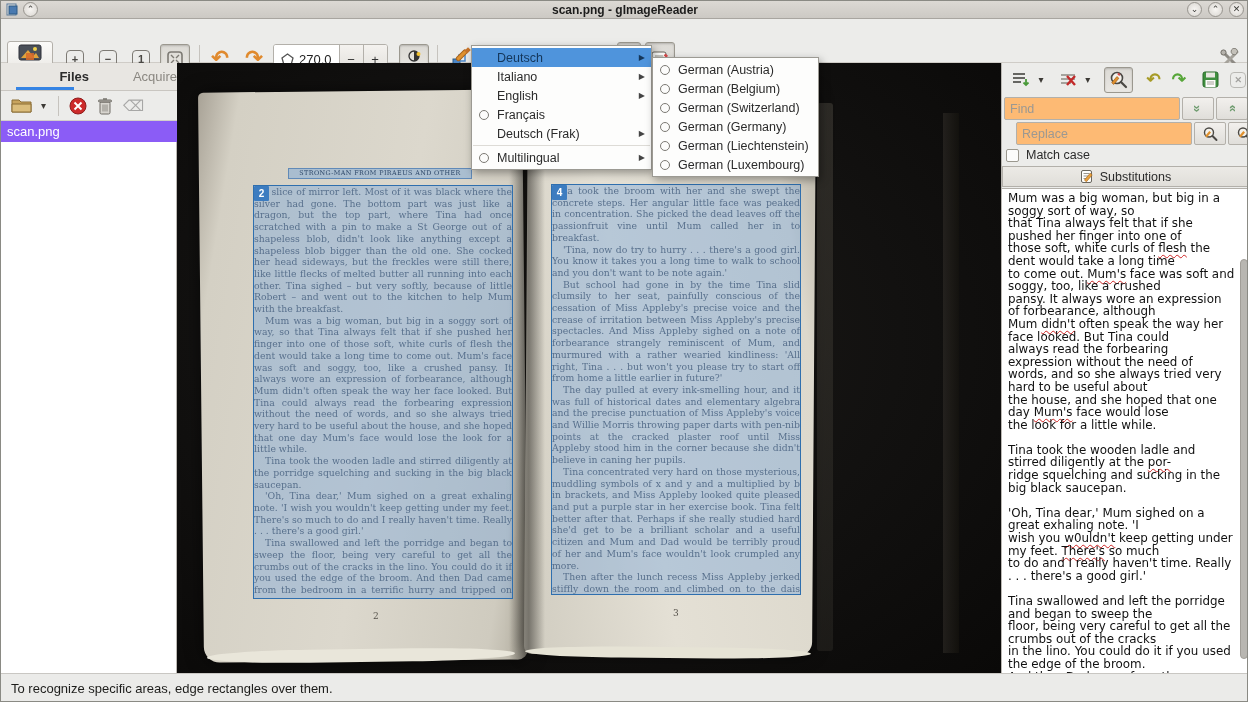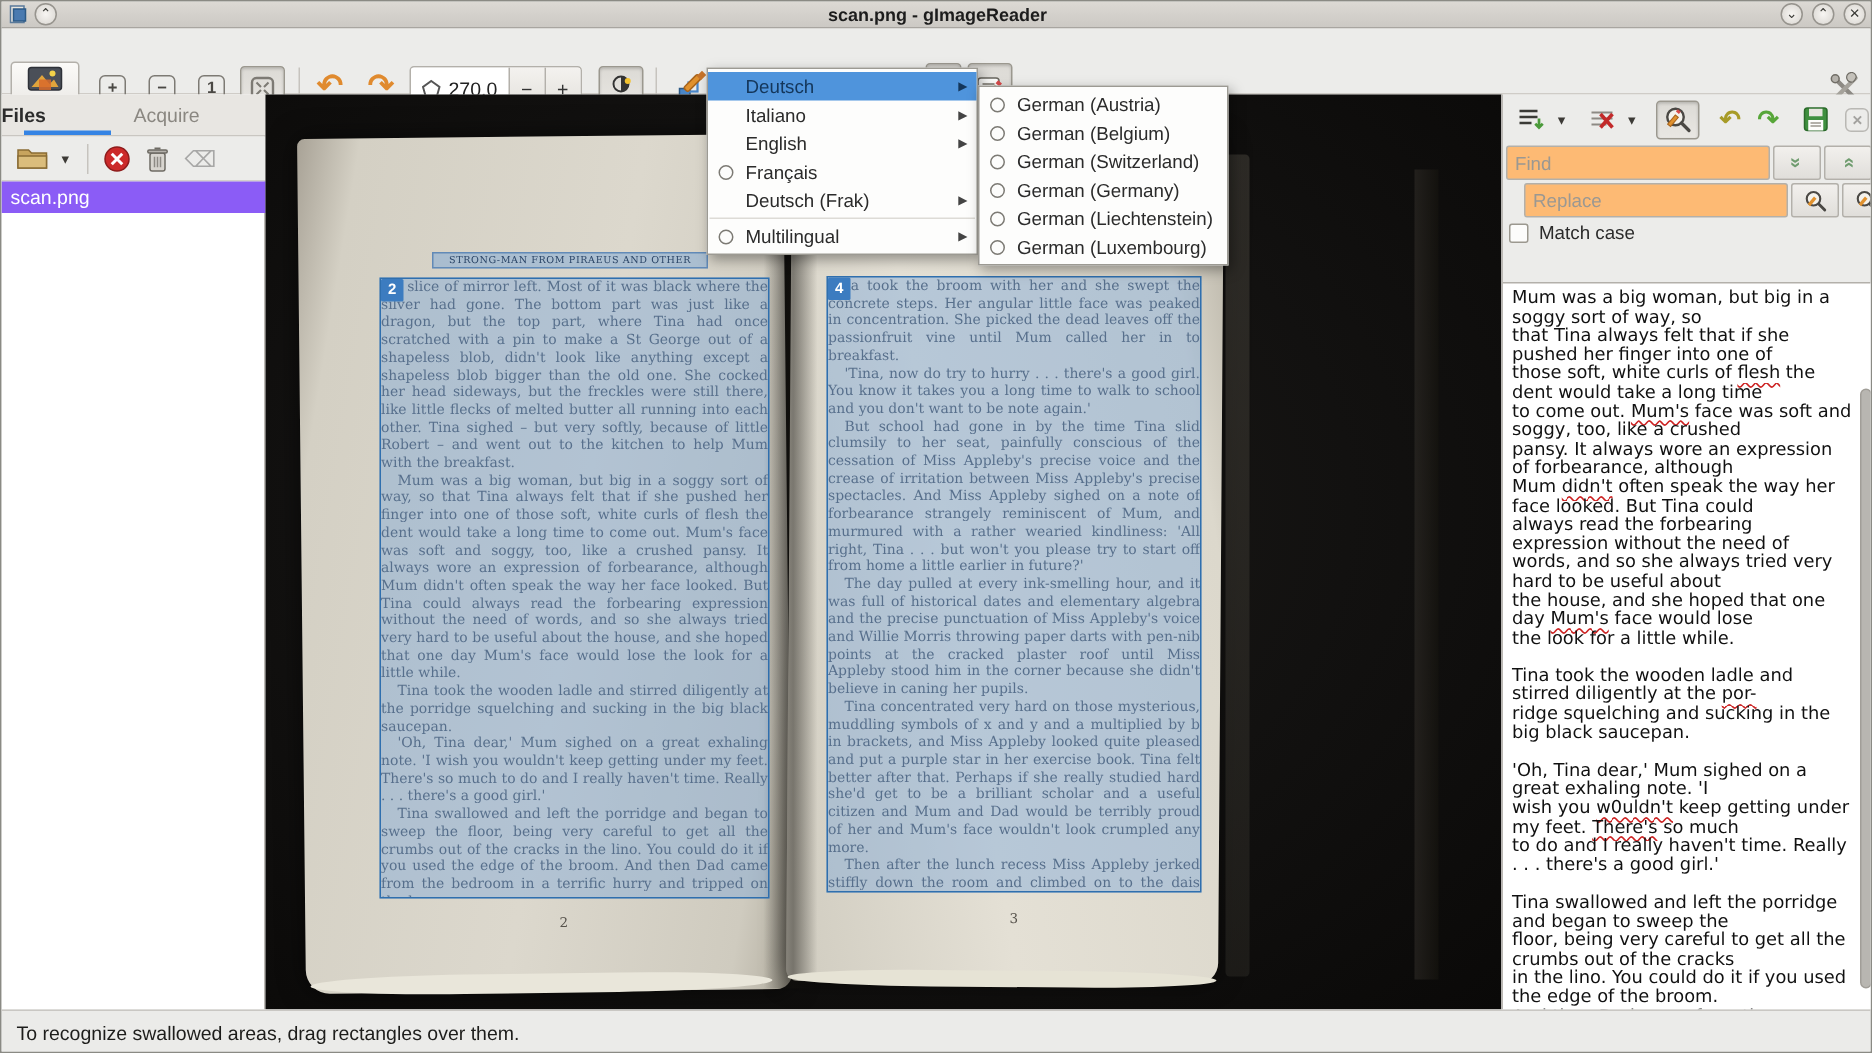--- a/index.html
+++ b/index.html
@@ -43,21 +43,21 @@
   .ctl-group{position:absolute;top:4px;display:flex;height:25px;border:1px solid #b3b0aa;border-radius:3px;overflow:hidden;}
   .ctl-val{display:flex;align-items:center;gap:6px;background:#fff;padding:0 8px;font-size:13px;color:#222;}
   .ctl-btn{width:25px;border-left:1px solid #b3b0aa;background:linear-gradient(#f4f2ef,#e2e0db);
     display:flex;align-items:center;justify-content:center;font-size:13px;color:#333;}
   .sun{color:#e8b020;font-size:14px;}
   .halfmoon{color:#2d2d2d;font-size:13px;}
 
   
   .left-panel{left:0;top:62px;width:176px;height:610px;background:#fff;border-right:1px solid #bbb8b3;}
   .tabs{position:absolute;left:0;top:0;width:176px;height:28px;background:#e8e6e2;border-bottom:1px solid #c9c6c1;display:flex;}
-  .tab{width:88px;text-align:left;font-size:13px;line-height:27px;position:relative;}
+  .tab{width:88px;text-align:right;font-size:13px;line-height:27px;position:relative;}
   .tab.on{font-weight:bold;color:#2b2b2b;}
   .tab.off{color:#8a8781;}
   .tab.on::after{content:"";position:absolute;left:15px;right:15px;bottom:0;height:3px;background:#3584e4;}
   .fp-toolbar{position:absolute;left:0;top:28px;width:176px;height:30px;background:#ececea;border-bottom:1px solid #d2cfca;display:flex;align-items:center;}
   .fp-ico{margin-left:10px;display:flex;align-items:center;justify-content:center;}
   .file-row{position:absolute;left:0;top:58px;width:176px;height:21px;background:#8b5cf6;color:#fff;
     font-size:13px;line-height:21px;padding-left:6px;}
   .disabled{opacity:.45;}
 
   
@@ -510,20 +510,28 @@
             <rect x="5" y="5" width="2.2" height="6.5" transform="rotate(40 6.1 8.2)" fill="#e0912e"></rect>
           </svg>
       </span>
     </div>
 
     <div class="match-row">
       <span class="checkbox"></span>
       <span>Match case</span>
     </div>
 
+    <div class="subst-btn">
+      <svg width="15" height="15" viewBox="0 0 15 15">
+          <rect x="1.5" y="1.5" width="10" height="12" rx="1.5" fill="#fdfdfb" stroke="#6a675f"></rect>
+          <path d="M3.5 4.5h6M3.5 7h6M3.5 9.5h4" stroke="#9a978f"></path>
+          <rect x="7" y="4" width="2.6" height="9" transform="rotate(40 8.3 8.5)" fill="#e8a23c" stroke="#a8641c" stroke-width=".6"></rect>
+        </svg>
+      <span>Substitutions</span>
+    </div>
 
     <div class="out-text" id="out-text">Mum was a big woman, but big in a soggy sort of way, so
 that Tina always felt that if she pushed her finger into one of
 those soft, white curls of <span class="misspelled">flesh</span> the dent would take a long time
 to come out. <span class="misspelled">Mum's</span> face was soft and soggy, too, like a crushed
 pansy. It always wore an expression of forbearance, although
 Mum <span class="misspelled">didn't</span> often speak the way her face looked. But Tina could
 always read the forbearing expression without the need of
 words, and so she always tried very hard to be useful about
 the house, and she hoped that one day <span class="misspelled">Mum's</span> face would lose
@@ -537,15 +545,15 @@
 to do and I really haven't time. Really . . . there's a good girl.'
 
 Tina swallowed and left the porridge and began to sweep the
 floor, being very careful to get all the crumbs out of the cracks
 in the lino. You could do it if you used the edge of the broom.
 And then Dad came from the bedroom in</div>
     <div class="out-scroll"></div>
   </div>
 
   <div class="abs statusbar">
-    <span>To recognize swallowed areas, drag rectangles over them.</span>
+    <span>To recognize specific areas, edge rectangles over them.</span>
   </div>
 </div>
 
 </body></html>

